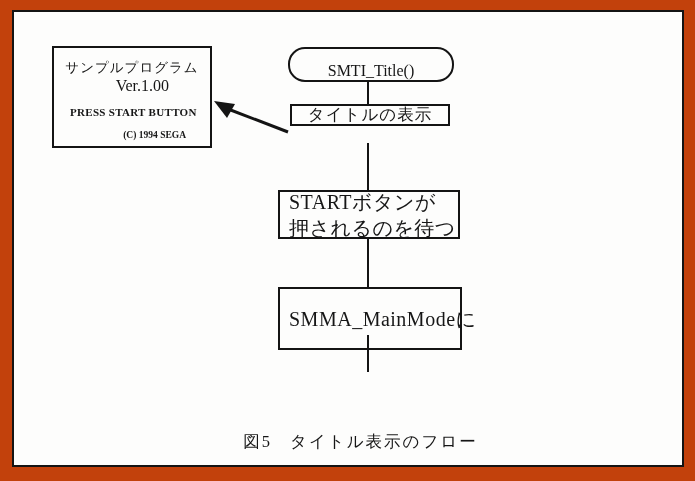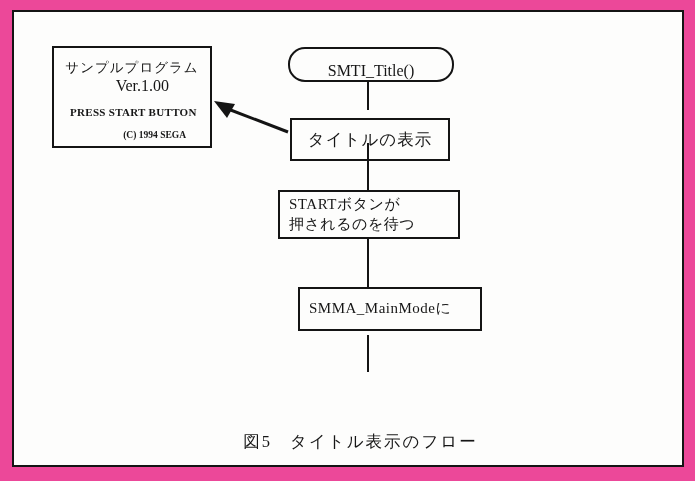--- a/index.html
+++ b/index.html
@@ -6,21 +6,21 @@
     margin: 0;
     padding: 0;
     background: #ffffff;
     font-family: "Liberation Serif", "DejaVu Serif", serif;
     color: #161616;
   }
   #page {
     position: relative;
     width: 695px;
     height: 481px;
-    background: #ec4899;
+    background: #c2410c;
     overflow: hidden;
   }
   .outer-border {
     position: absolute;
     left: 12px; top: 10px;
     width: 672px; height: 457px;
     border: 2px solid #141414;
     box-sizing: border-box;
     background: #fdfdfc;
   }
@@ -66,25 +66,25 @@
     border: 2px solid #141414;
     box-sizing: border-box;
     background: #fdfdfc;
     display: flex;
     align-items: center;
     justify-content: center;
     font-size: 16px;
   }
   .stadium { border-radius: 17px; }
   .node.start  { left: 288px; top: 47px;  width: 166px; height: 35px; align-items: flex-end; }
-  .node.step1  { left: 290px; top: 118px; width: 160px; height: 43px; font-size: 16.5px; letter-spacing: 1px; }
+  .node.step1  { left: 290px; top: 104px; width: 160px; height: 22px; font-size: 16.5px; letter-spacing: 1px; }
   .node.step2  { left: 278px; top: 190px; width: 182px; height: 49px; justify-content: flex-start; }
-  .node.step3  { left: 278px; top: 287px; width: 184px; height: 44px; justify-content: flex-start; margin-left: 20px; }
+  .node.step3  { left: 278px; top: 287px; width: 184px; height: 63px; justify-content: flex-start; }
   .node.end    { left: 290px; top: 372px; width: 158px; height: 31px; border-radius: 15px; }
-  .node-lines { padding-left: 9px; line-height: 1.3; font-size: 15px; letter-spacing: 0.5px; }
+  .node-lines { padding-left: 9px; line-height: 1.3; font-size: 20px; letter-spacing: 0.5px; }
   .node-lines div { white-space: nowrap; }
   
   .connector {
     position: absolute;
     left: 367px;
     width: 2px;
     background: #141414;
   }
   .conn-1 { top: 82px;  height: 28px; }
   .conn-2 { top: 143px; height: 47px; }

